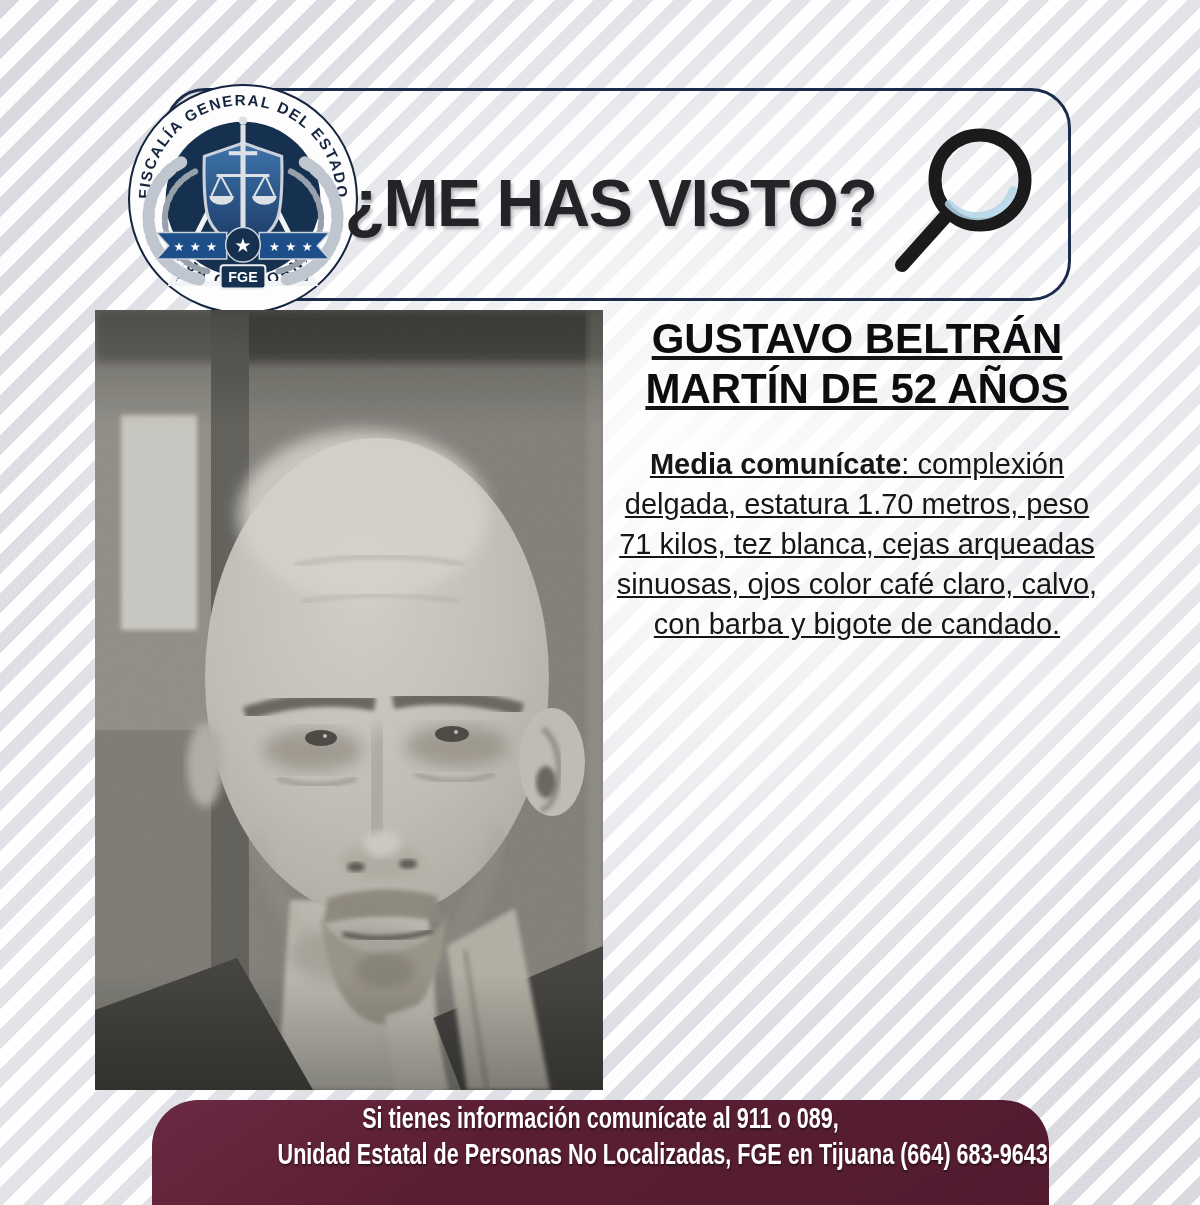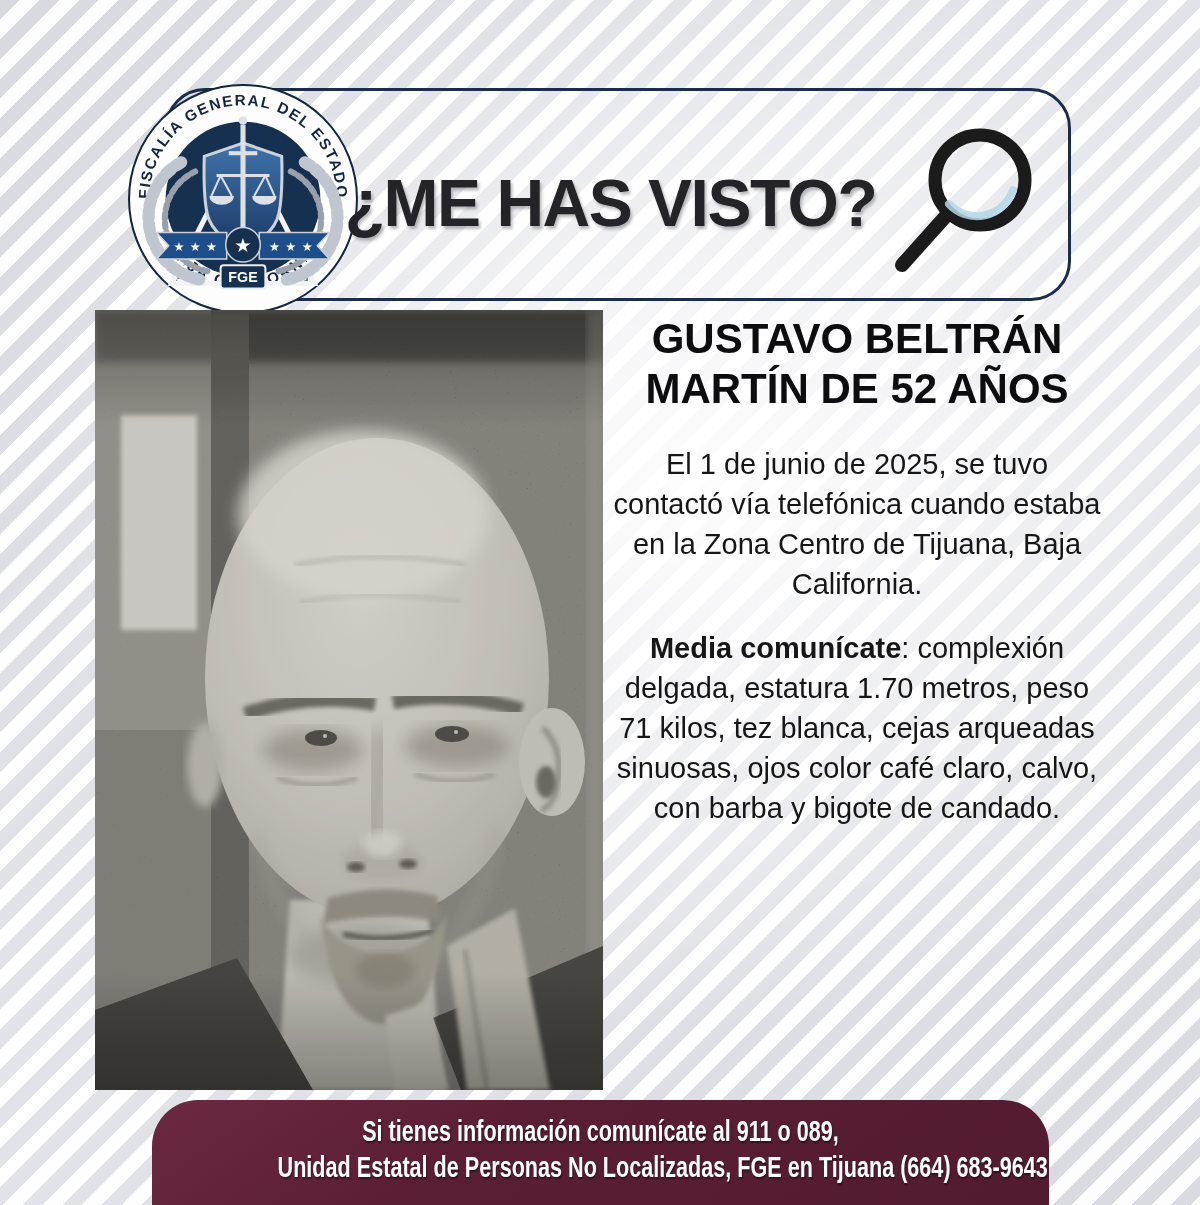--- a/index.html
+++ b/index.html
@@ -28,34 +28,34 @@
     color:#242327;line-height:70px;white-space:nowrap;
     text-shadow:2px 3px 3px rgba(70,70,75,.35);
   }
   .magnifier{position:absolute;left:885px;top:118px;width:170px;height:170px;}
   
   .photo{position:absolute;left:95px;top:310px;width:508px;height:780px;}
   .photo svg{display:block;}
   
   .info-col{
     position:absolute;left:608px;top:314px;width:498px;
-    text-align:center;color:#141414;
+    text-align:center;color:#141414;text-decoration:underline;
   }
   .person-name{
     margin:0 0 30px 0;font-size:42px;font-weight:bold;line-height:50px;
     color:#0d0d0f;letter-spacing:0;
   }
   .body-text{margin:0 0 24px 0;font-size:29px;line-height:40px;color:#161616;}
   .body-text strong{font-weight:bold;}
   
   .footer-banner{
     position:absolute;left:152px;top:1100px;width:897px;height:105px;
     border-radius:46px 46px 0 0;
     background:linear-gradient(145deg,#6b2942 0%,#5a1e34 38%,#521b30 100%);
-    color:#ffffff;text-align:center;padding-top:13px;box-sizing:border-box;
+    color:#ffffff;text-align:center;box-sizing:border-box;
   }
   .footer-line{
     font-weight:bold;font-size:30px;line-height:36px;white-space:nowrap;
     transform:scaleX(.72);transform-origin:50% 50%;
     text-shadow:1px 2px 2px rgba(0,0,0,.45);
   }
 </style>
 </head>
 <body>
 
@@ -226,21 +226,20 @@
       <path d="M370 640 L392 780" stroke="#7d7a70" stroke-width="5" opacity=".7" filter="url(#b2)"></path>
 
       <rect width="508" height="780" filter="url(#grainF)" opacity=".20"></rect>
       <rect width="508" height="780" fill="url(#vign)"></rect>
       <rect width="508" height="780" fill="#6b6257" opacity=".06"></rect>
     </svg>
   </div>
 
   <div class="info-col">
     <h1 class="person-name">GUSTAVO BELTRÁN MARTÍN DE 52 AÑOS</h1>
-    <p class="body-text">El 1 de junio de 2025, se tuvo contactó vía telefónica cuando estaba en la Zona Centro de Tijuana, Baja California.</p>
     <p class="body-text"><strong>Media comunícate</strong><span>: complexión delgada, estatura 1.70 metros, peso 71 kilos, tez blanca, cejas arqueadas sinuosas, ojos color café claro, calvo, con barba y bigote de candado.</span></p>
   </div>
 
   <div class="footer-banner">
     <div class="footer-line">Si tienes información comunícate al 911 o 089,</div>
     <div class="footer-line">Unidad Estatal de Personas No Localizadas, FGE en Tijuana (664) 683-9643</div>
   </div>
 
 </div>
 

